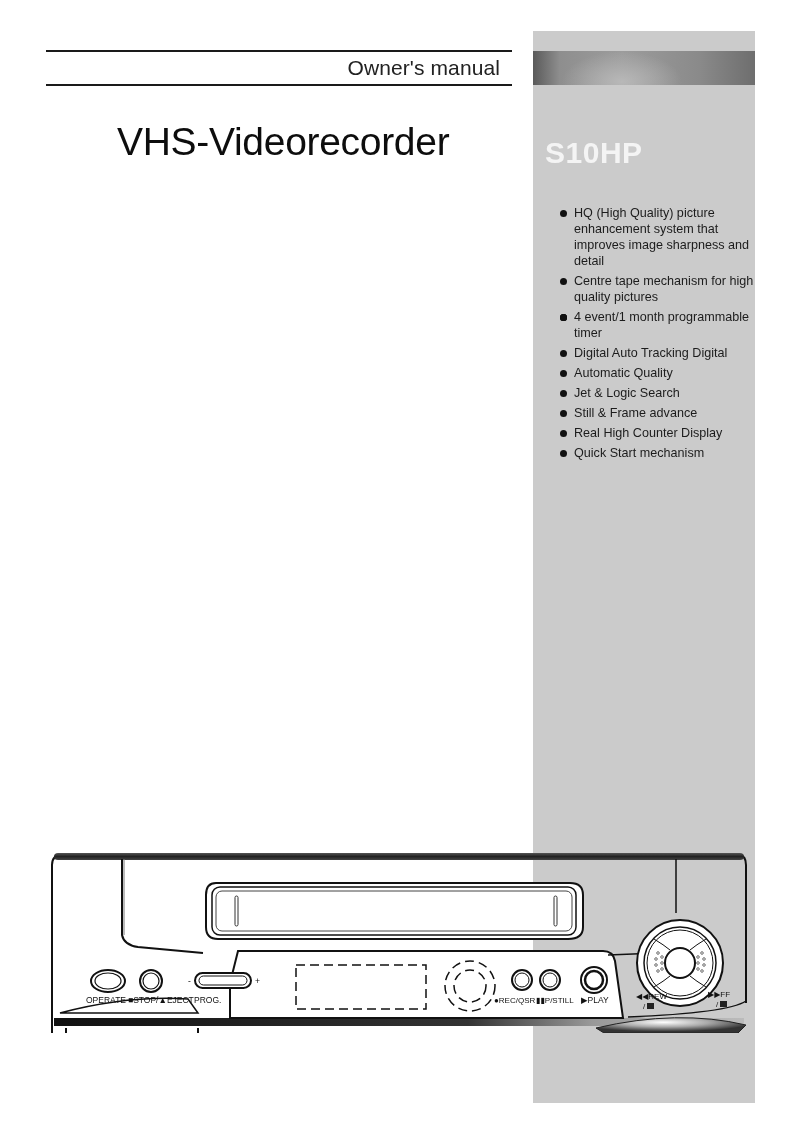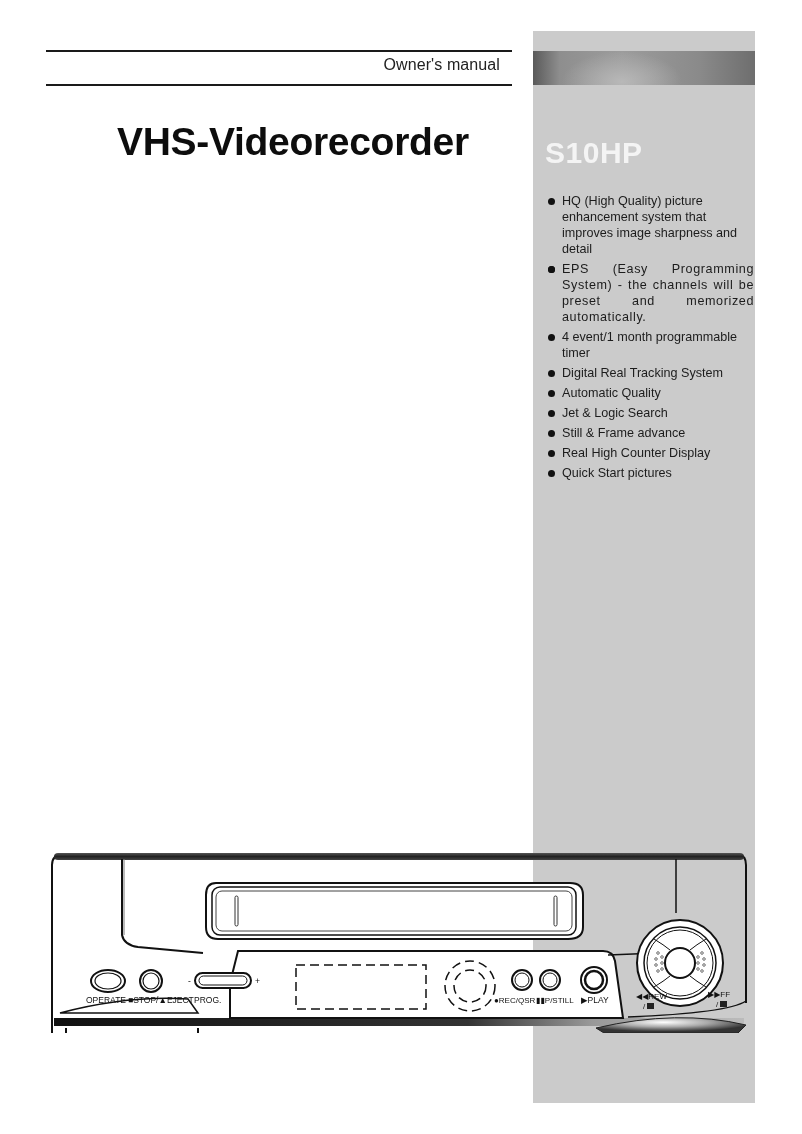--- a/index.html
+++ b/index.html
@@ -3,31 +3,31 @@
 <meta charset="utf-8">
 <style>
   html, body { margin:0; padding:0; background:#ffffff; }
   body { width:802px; height:1134px; position:relative; overflow:hidden;
          font-family:"Liberation Sans", sans-serif; color:#111; }
 
   .rule { position:absolute; left:46px; width:466px; height:2px; background:#1a1a1a; }
   .rule.top { top:50px; }
   .rule.bottom { top:84px; }
 
-  .doc-kind { position:absolute; top:56px; right:302px; font-size:16px; color:#222; letter-spacing:0.1px; }
+  .doc-kind { position:absolute; top:56px; right:302px; font-size:21px; color:#222; letter-spacing:0.1px; }
 
-  .product-title { position:absolute; left:117px; top:120px; font-size:39px; font-weight:bold; color:#0d0d0d; letter-spacing:-0.3px; }
+  .product-title { position:absolute; left:117px; top:120px; font-size:39px; font-weight:normal; color:#0d0d0d; letter-spacing:-0.3px; }
 
   .side-panel { position:absolute; left:533px; top:31px; width:222px; height:1072px; background:#cbcbcb; }
   .side-band { position:absolute; left:0; top:20px; width:222px; height:34px;
     background: radial-gradient(ellipse 60px 30px at 40% 90%, #b8b8b8 0%, rgba(184,184,184,0) 100%),
                 linear-gradient(to right, #5a5a5a 0%, #8e8e8e 12%, #9c9c9c 40%, #8a8a8a 75%, #6e6e6e 100%); }
   .model-name { position:absolute; left:12px; top:105px; font-size:30px; font-weight:bold; color:#f4f4f4; letter-spacing:0.5px; }
 
-  .features { position:absolute; left:9px; top:158px; width:208px; list-style:none; margin:4px; padding:0; }
+  .features { position:absolute; left:9px; top:158px; width:208px; list-style:none; margin:16px; padding:0; }
   .features li { position:relative; padding-left:16px; font-size:12.6px; line-height:16px; color:#1c1c1c; margin-bottom:4px; }
   .features li .bullet { position:absolute; left:2px; top:5px; width:7px; height:7px; border-radius:50%; background:#111; }
   .features li.justify { text-align:justify; letter-spacing:0.6px; }
 
   
   .vcr { position:absolute; left:48px; top:853px; width:700px; height:180px; }
 </style>
 </head>
 <body>
 
@@ -35,29 +35,30 @@
 <div class="doc-kind">Owner's manual</div>
 <div class="rule bottom"></div>
 
 <div class="product-title">VHS-Videorecorder</div>
 
 <div class="side-panel">
   <div class="side-band"></div>
   <div class="model-name">S10HP</div>
   <ul class="features">
     <li><span class="bullet"></span><span>HQ (High Quality) picture enhancement system that improves image sharpness and detail</span></li>
+    <li><span class="bullet"></span><span>Centre tape mechanism for high quality pictures</span></li>
     <li><span class="bullet"></span></li>
-    <li class="justify"><span class="bullet"></span><span>EPS (Easy Programming System) - the channels will be preset and memorized automatically.</span></li>
+    <li class="justify"><span class="bullet"></span></li>
     <li><span class="bullet"></span><span>4 event/1 month programmable timer</span></li>
-    <li><span class="bullet"></span><span>Digital Real Tracking System</span></li>
+    <li><span class="bullet"></span><span>Digital Auto Tracking Digital</span></li>
     <li><span class="bullet"></span><span>Automatic Quality</span></li>
     <li><span class="bullet"></span><span>Jet &amp; Logic Search</span></li>
     <li><span class="bullet"></span><span>Still &amp; Frame advance</span></li>
     <li><span class="bullet"></span><span>Real High Counter Display</span></li>
-    <li><span class="bullet"></span><span>Quick Start pictures</span></li>
+    <li><span class="bullet"></span><span>Quick Start mechanism</span></li>
   </ul>
 </div>
 
 <svg class="vcr" viewBox="0 0 700 180" width="700" height="180" xmlns="http://www.w3.org/2000/svg">
   <defs>
     <linearGradient id="barGrad" x1="0" y1="0" x2="0" y2="1">
       <stop offset="0" stop-color="#555"></stop>
         <stop offset="0.5" stop-color="#222"></stop>
         <stop offset="1" stop-color="#444"></stop>
     </linearGradient>

